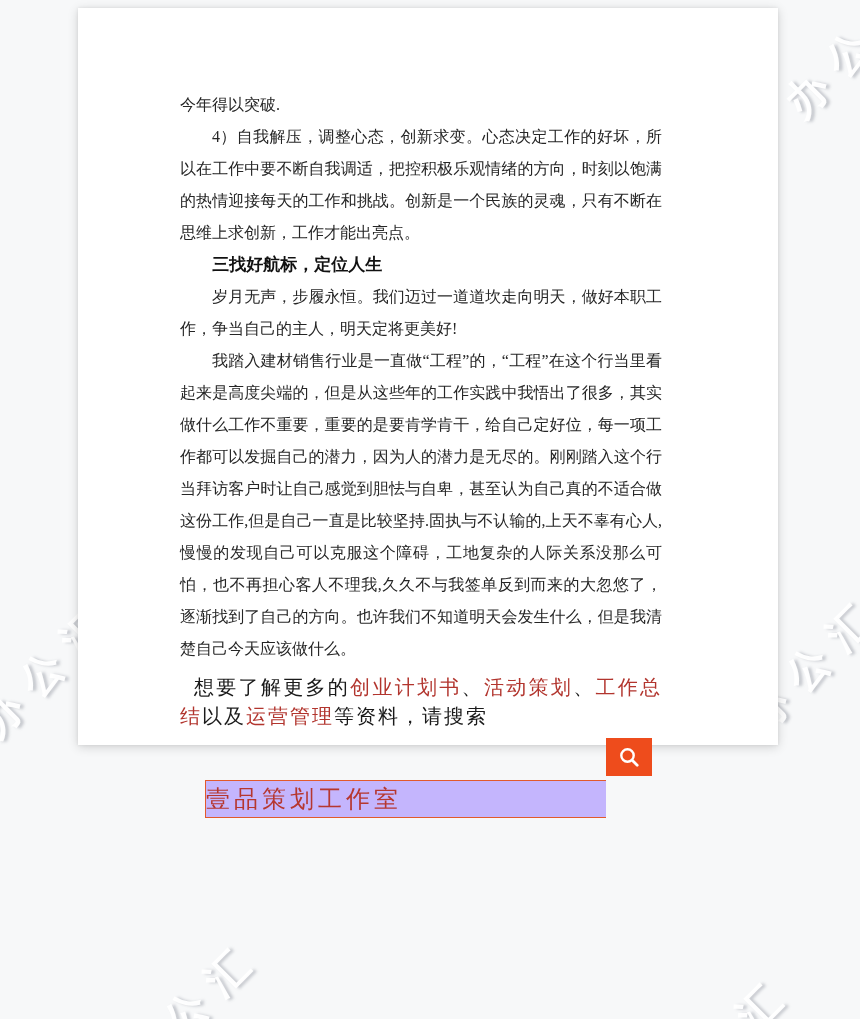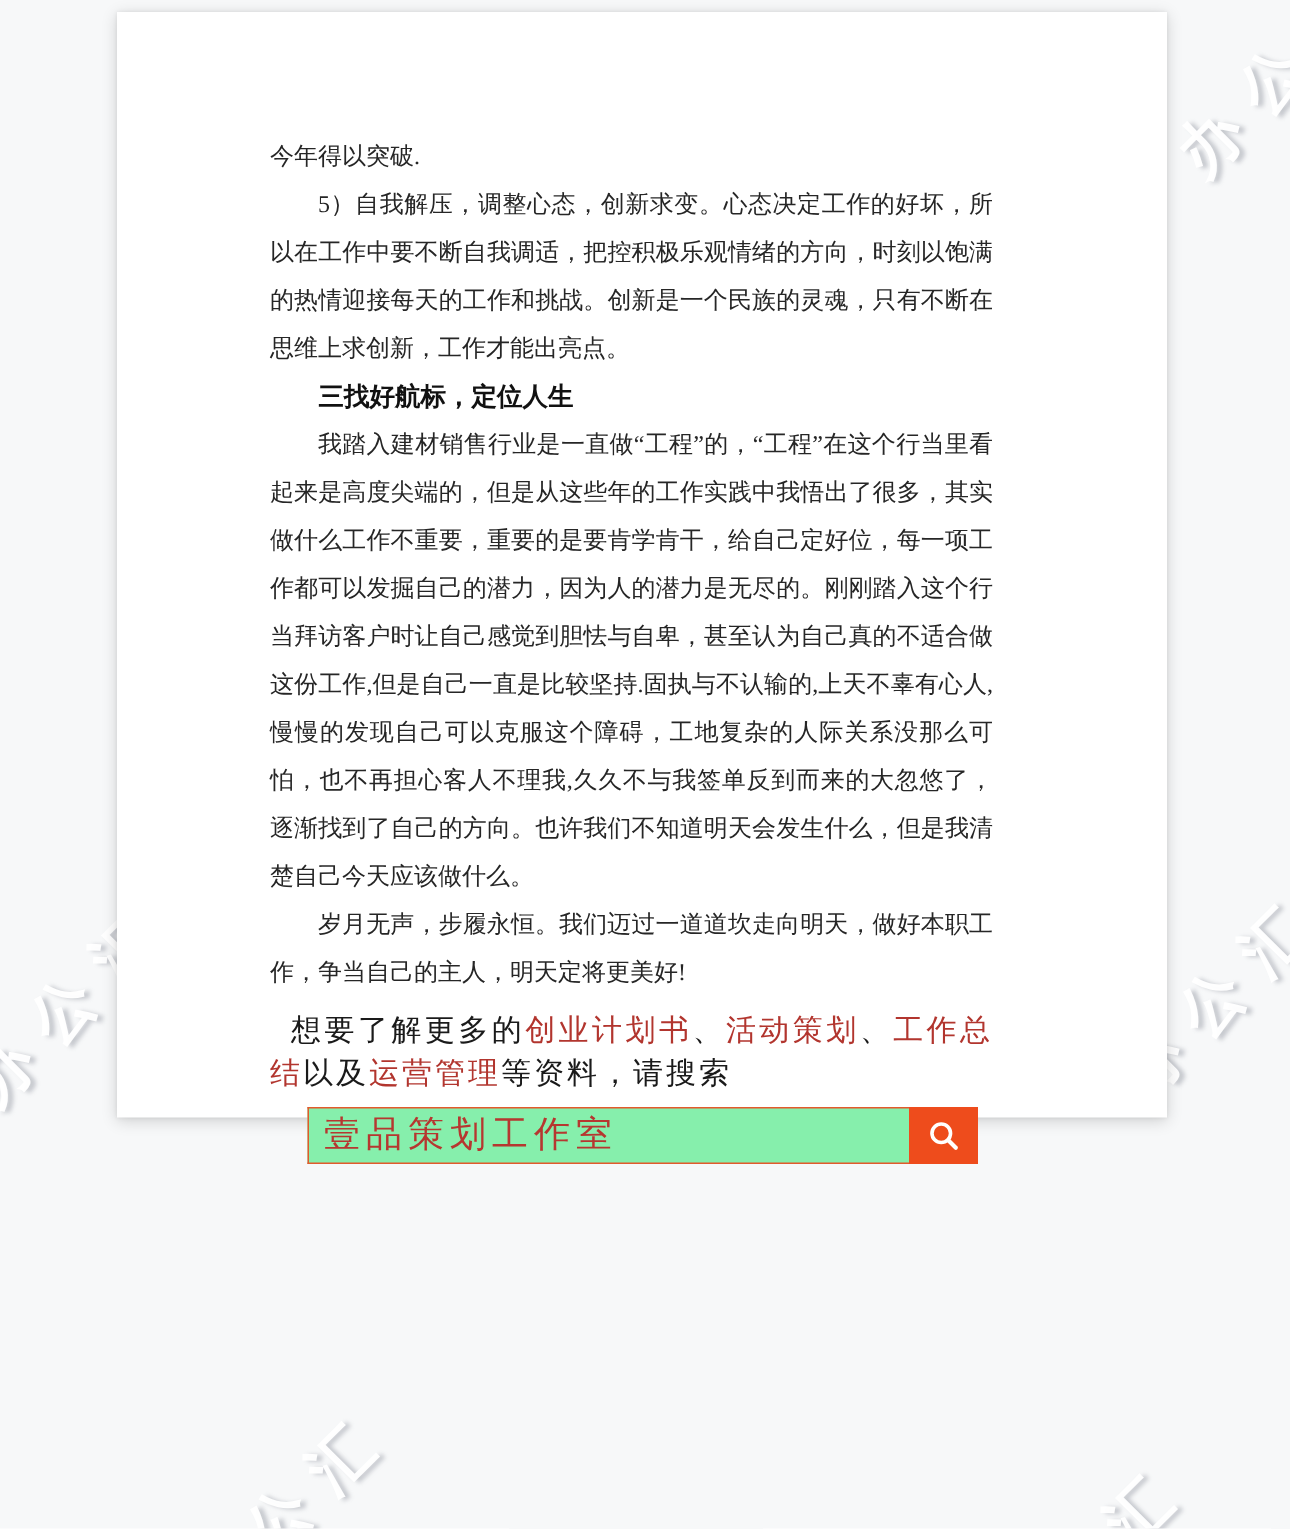--- a/index.html
+++ b/index.html
@@ -73,28 +73,28 @@
     height:38px;
     display:flex;
     box-sizing:border-box;
   }
   .searchfield{
     flex:1;
     height:100%;
     box-sizing:border-box;
     border:1px solid #e25a2c;
     border-right:none;
-    background:#86efac;
+    background:#c4b5fd;
     color:#b63730;
     font-size:24px;
     letter-spacing:4px;
     line-height:36px;
-    padding-left:10px;
     white-space:nowrap;
     overflow:hidden;
+    margin-top:42px;
   }
   .searchbtn{
     width:46px;
     height:100%;
     background:#ee4c1c;
     display:flex;
     align-items:center;
     justify-content:center;
     cursor:pointer;
   }
@@ -104,24 +104,24 @@
 
 <div class="watermark wm-left-mid">办公汇</div>
 <div class="watermark wm-right-mid">办公汇</div>
 <div class="watermark wm-bottom-left">办公汇</div>
 <div class="watermark wm-bottom-right">办公汇</div>
 <div class="watermark wm-top-right">办公汇</div>
 
 <div class="page">
   <div class="content">
     <p class="noindent">今年得以突破.</p>
-    <p>5）自我解压，调整心态，创新求变。心态决定工作的好坏，所以在工作中要不断自我调适，把控积极乐观情绪的方向，时刻以饱满的热情迎接每天的工作和挑战。创新是一个民族的灵魂，只有不断在思维上求创新，工作才能出亮点。</p>
+    <p>4）自我解压，调整心态，创新求变。心态决定工作的好坏，所以在工作中要不断自我调适，把控积极乐观情绪的方向，时刻以饱满的热情迎接每天的工作和挑战。创新是一个民族的灵魂，只有不断在思维上求创新，工作才能出亮点。</p>
     <h3>三找好航标，定位人生</h3>
+    <p>岁月无声，步履永恒。我们迈过一道道坎走向明天，做好本职工作，争当自己的主人，明天定将更美好!</p>
     <p>我踏入建材销售行业是一直做“工程”的，“工程”在这个行当里看起来是高度尖端的，但是从这些年的工作实践中我悟出了很多，其实做什么工作不重要，重要的是要肯学肯干，给自己定好位，每一项工作都可以发掘自己的潜力，因为人的潜力是无尽的。刚刚踏入这个行当拜访客户时让自己感觉到胆怯与自卑，甚至认为自己真的不适合做这份工作,但是自己一直是比较坚持.固执与不认输的,上天不辜有心人,慢慢的发现自己可以克服这个障碍，工地复杂的人际关系没那么可怕，也不再担心客人不理我,久久不与我签单反到而来的大忽悠了，逐渐找到了自己的方向。也许我们不知道明天会发生什么，但是我清楚自己今天应该做什么。</p>
-    <p>岁月无声，步履永恒。我们迈过一道道坎走向明天，做好本职工作，争当自己的主人，明天定将更美好!</p>
 
     <div class="promo">
       <span>想要了解更多的</span><span class="red">创业计划书</span><span>、</span><span class="red">活动策划</span><span>、</span><span class="red">工作总结</span><span>以及</span><span class="red">运营管理</span><span>等资料，请搜索</span>
     </div>
 
     <div class="searchbar">
       <div class="searchfield">壹品策划工作室</div>
       <div class="searchbtn">
         <svg width="24" height="24" viewBox="0 0 24 24">
           <circle cx="10.5" cy="10.5" r="6.2" fill="none" stroke="#ffffff" stroke-width="2.4"></circle>

